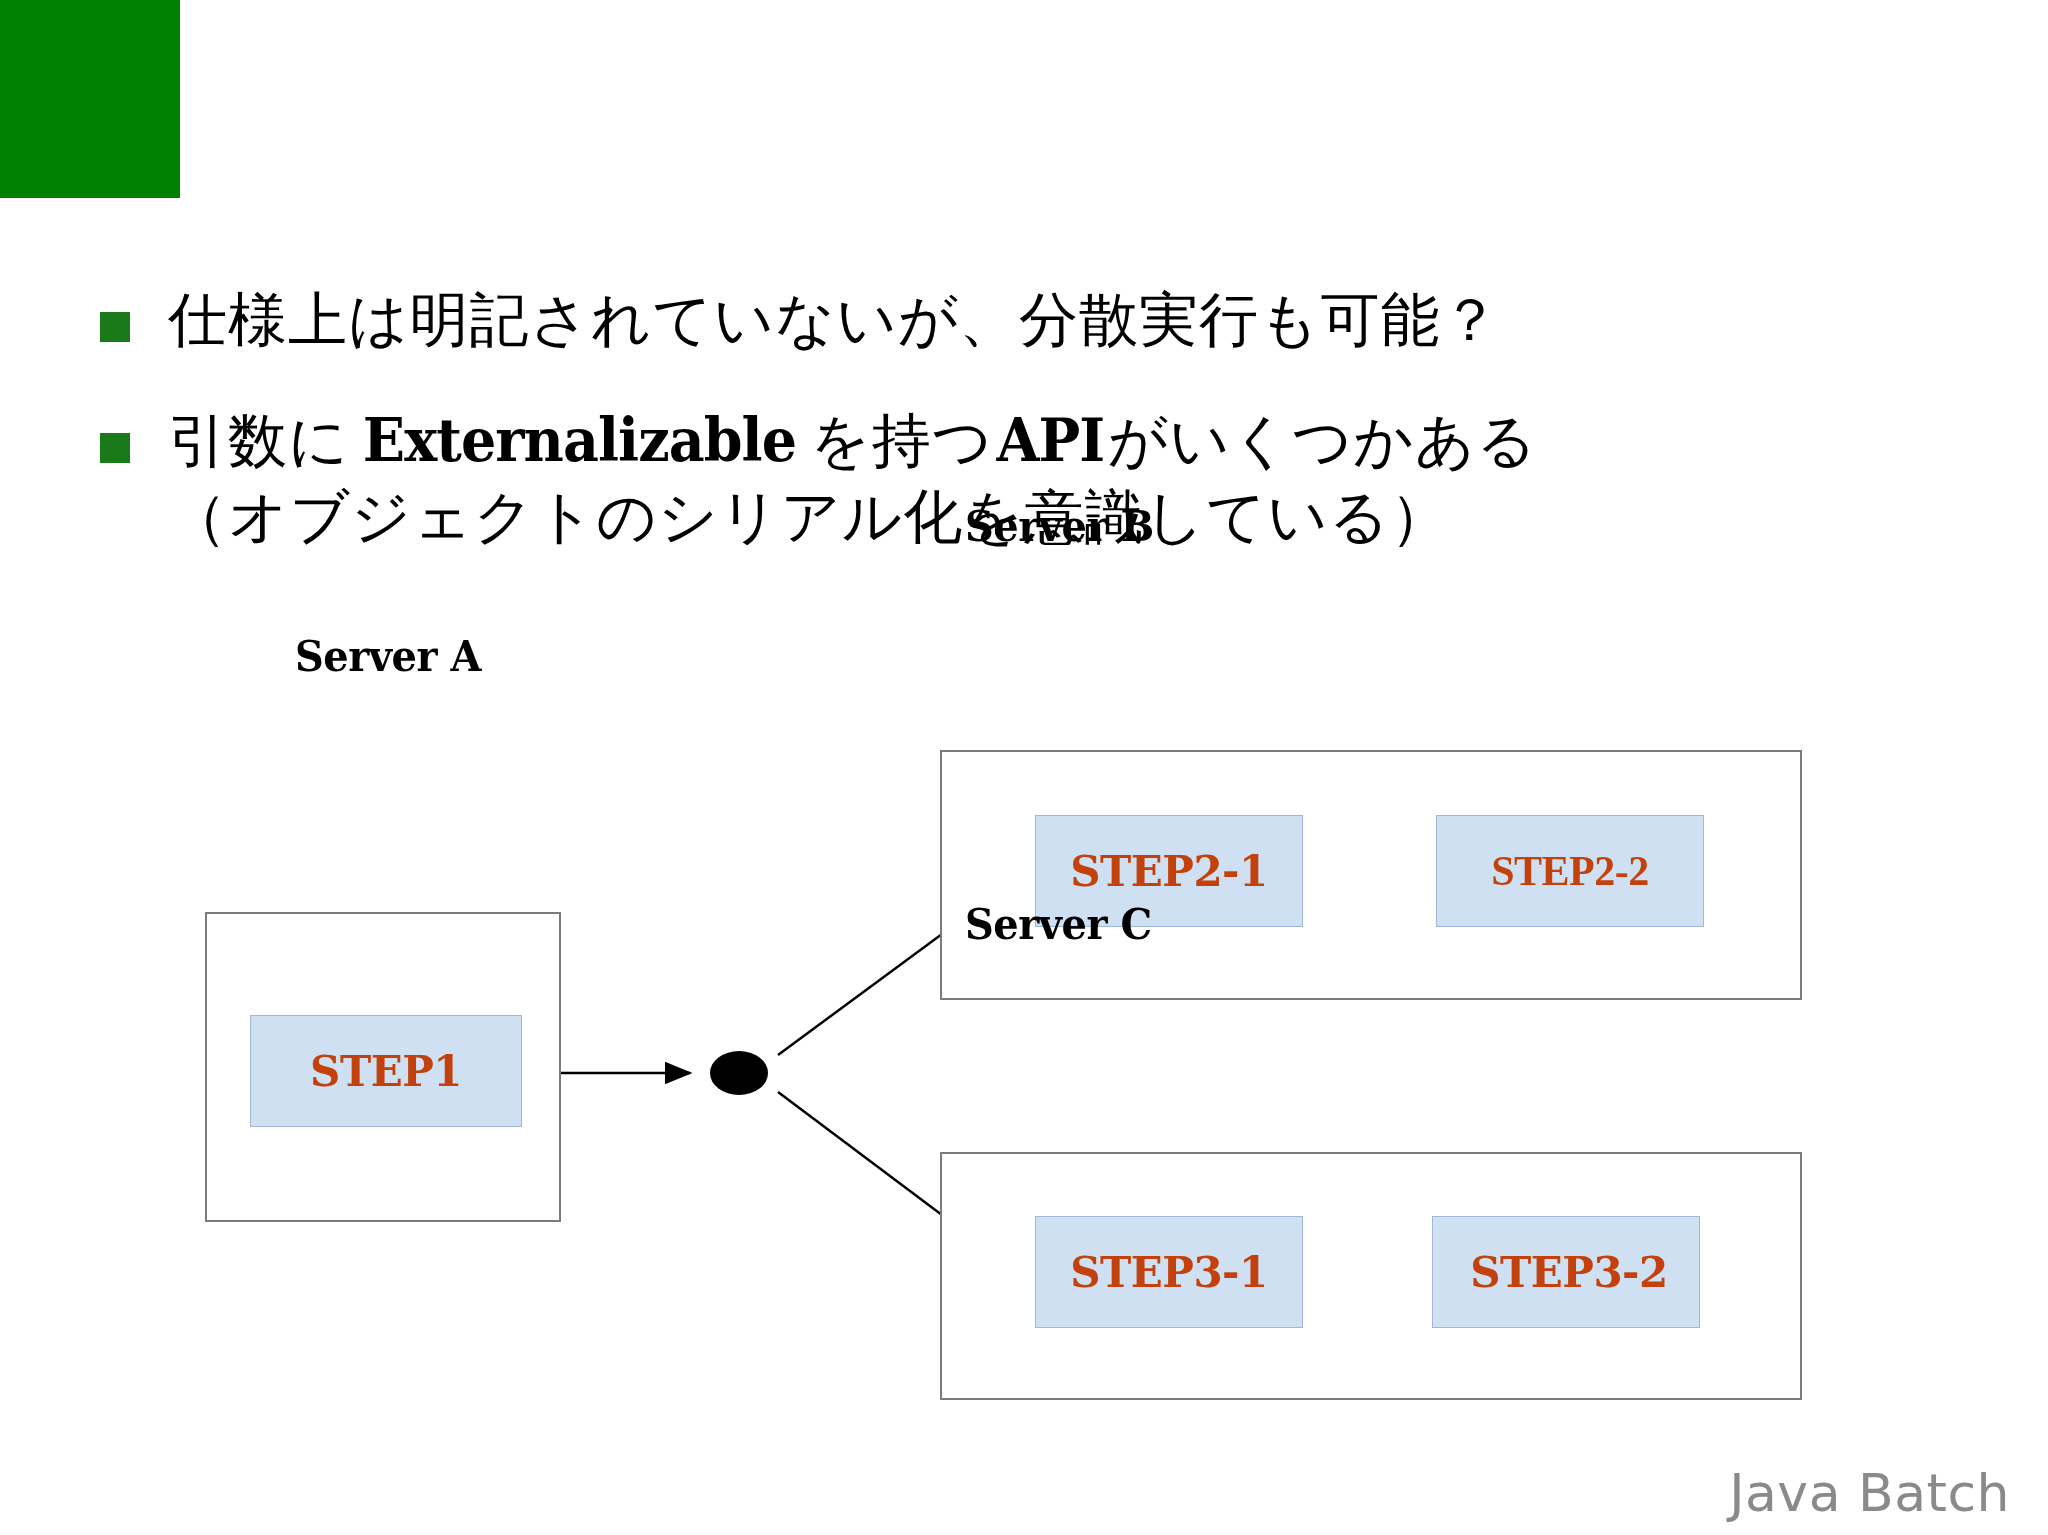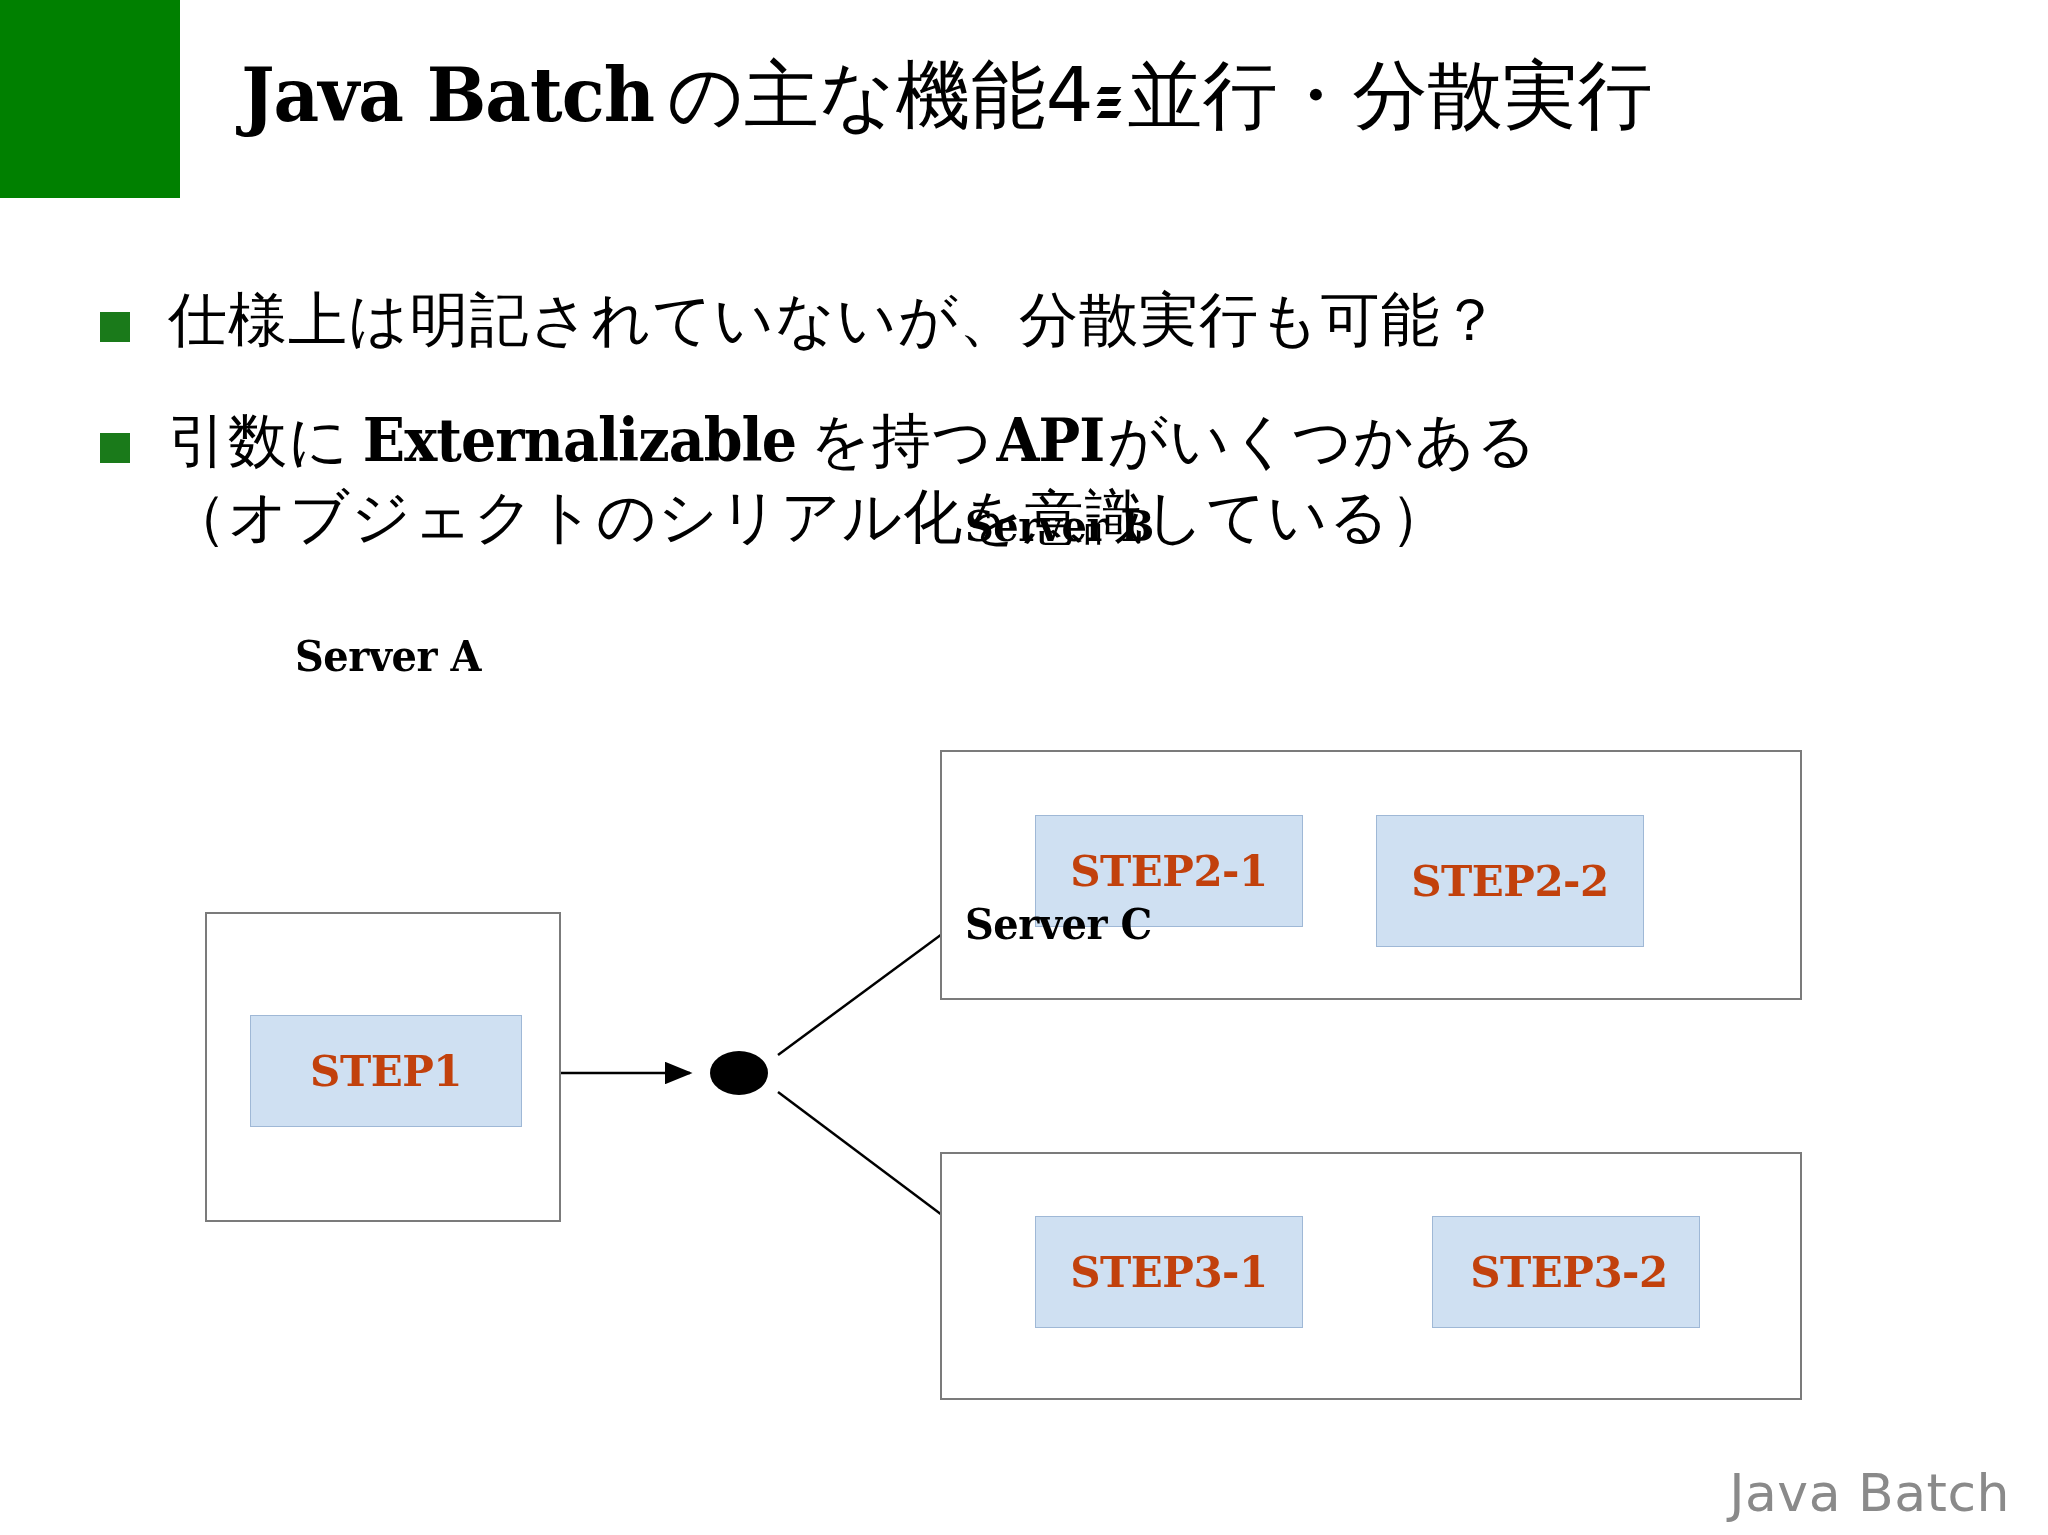--- a/index.html
+++ b/index.html
@@ -154,23 +154,20 @@
     font-size: 52px;
     color: #8a8a8a;
     letter-spacing: 0.5px;
   }
 </style>
 </head>
 <body>
 
 <div id="title-band">
   <div id="title-accent"></div>
-  <div id="title-text">
-    <span class="fraktur">Java Batch</span><span class="jp">の主な機能4</span><span class="brokenglyph"><i class="b1"></i><i class="b2"></i><i class="b3"></i></span><span class="jp">並行・分散実行</span>
-  </div>
 </div>
 
 <div id="bullets">
 
   <div class="bullet-row">
     <div class="bullet-marker"></div>
     <div class="bullet-text">仕様上は明記されていないが、分散実行も可能？</div>
   </div>
 
   <div class="bullet-row">
@@ -202,21 +199,21 @@
 
   <div class="server-label" style="left:295px; top:-28px;">Server A</div>
   <div class="server-frame" style="left:205px; top:252px; width:356px; height:310px;"></div>
   <div class="step-box" style="left:250px; top:355px; width:272px; height:112px;">STEP1</div>
 
   <div id="junction-dot" style="left:710px; top:391px;"></div>
 
   <div class="server-label" style="left:965px; top:-158px;">Server B</div>
   <div class="server-frame" style="left:940px; top:90px; width:862px; height:250px;"></div>
   <div class="step-box" style="left:1035px; top:155px; width:268px; height:112px;">STEP2-1</div>
-  <div class="step-box" style="left:1376px; top:155px; width:268px; height:132px;">STEP2-2</div>
+  <div class="step-box" style="left:1436px; top:155px; width:268px; height:112px;font-family:Liberation Serif, serif;">STEP2-2</div>
 
   <div class="server-label" style="left:965px; top:240px;">Server C</div>
   <div class="server-frame" style="left:940px; top:492px; width:862px; height:248px;"></div>
   <div class="step-box" style="left:1035px; top:556px; width:268px; height:112px;">STEP3-1</div>
   <div class="step-box" style="left:1432px; top:556px; width:268px; height:112px;padding-left:6px;">STEP3-2</div>
 
 </div>
 
 <div id="footer-brand">Java Batch</div>
 

